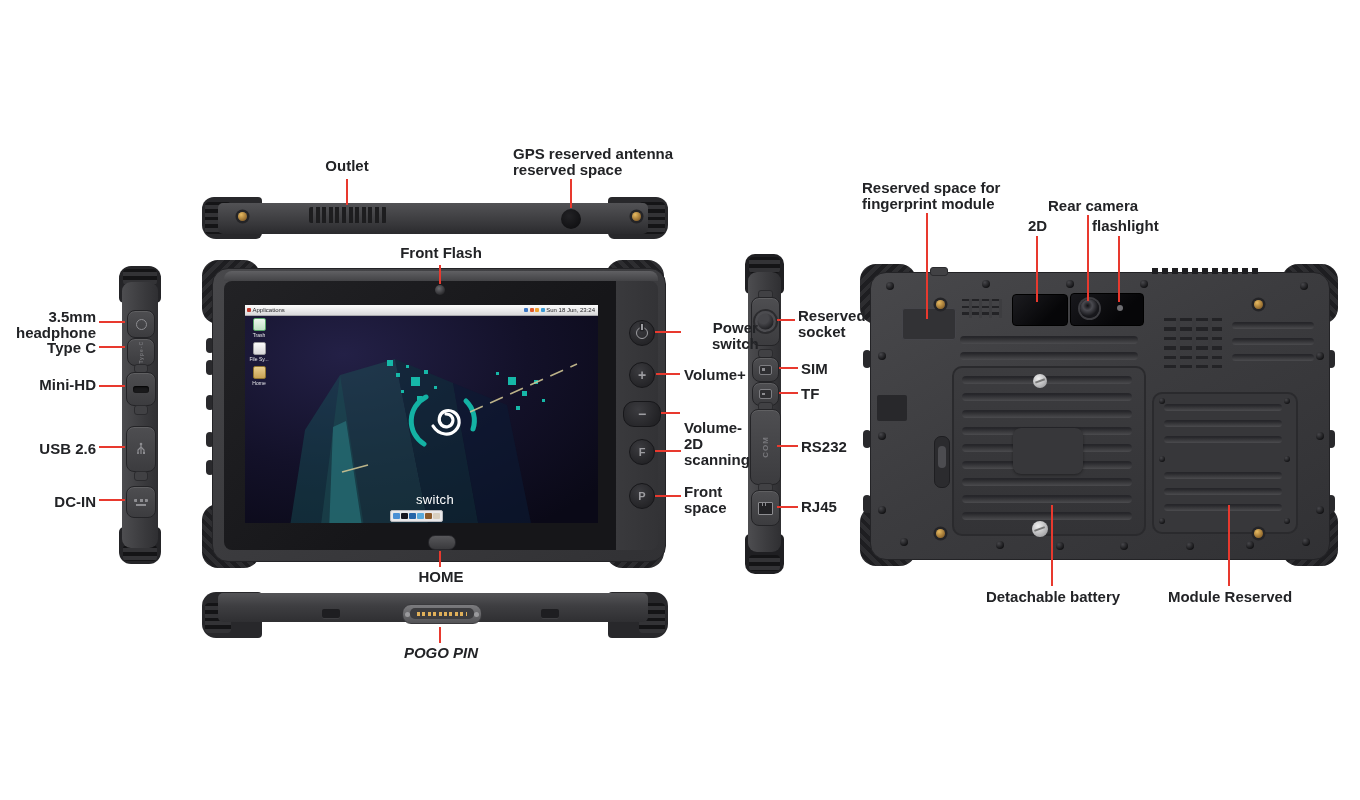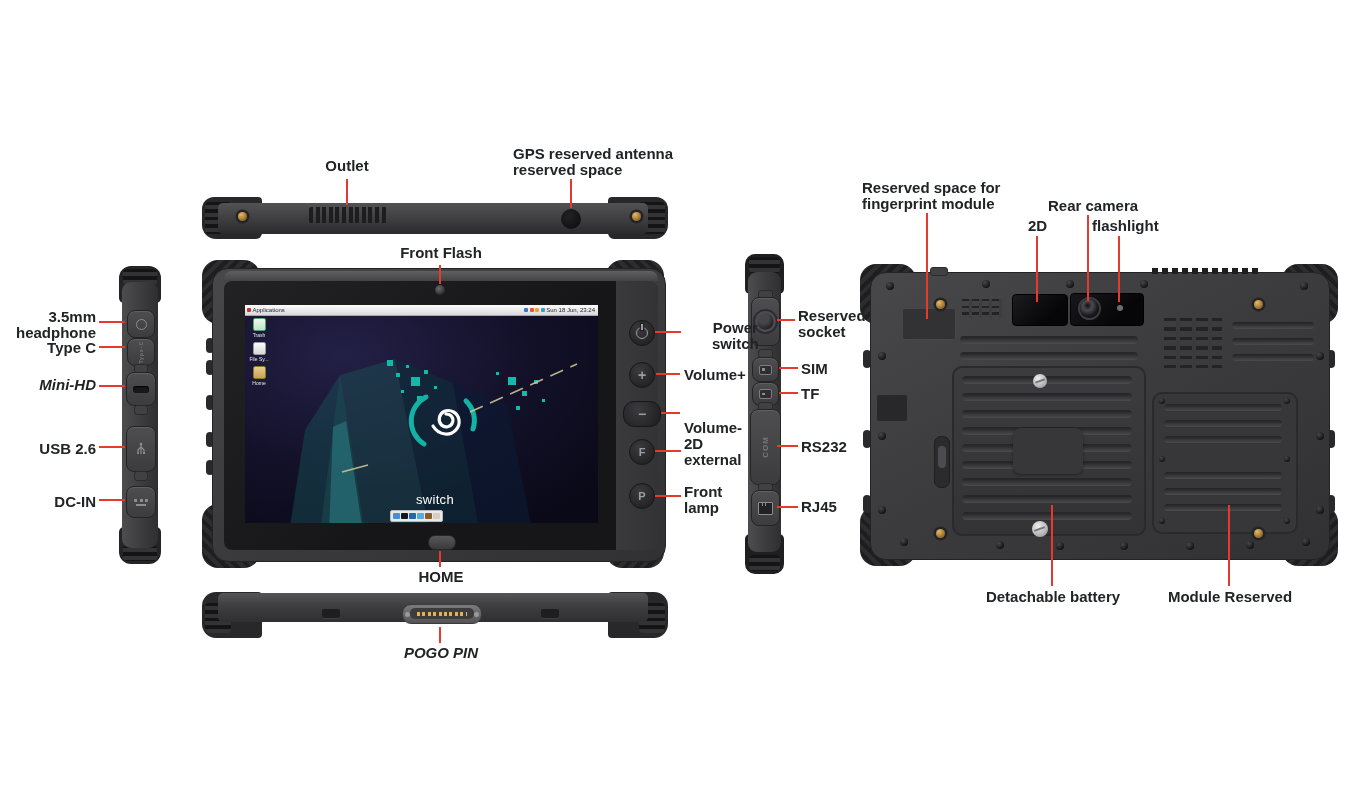--- a/index.html
+++ b/index.html
@@ -136,21 +136,21 @@
 
     <div class="lbl tr" style="left:10px;top:309px;width:86px;">
       <span>3.5mm</span>
       <span>headphone</span>
     </div>
     <div class="ln" style="left:99px;top:321px;width:26px;height:2px;"></div>
     <div class="lbl tr" style="left:10px;top:340px;width:86px;">
         <span>Type C</span>
       </div>
     <div class="ln" style="left:99px;top:346px;width:26px;height:2px;"></div>
-    <div class="lbl tr" style="left:10px;top:377px;width:86px;font-style:italic;">
+    <div class="lbl tr" style="left:10px;top:377px;width:86px;">
         <span>Mini-HD</span>
       </div>
     <div class="ln" style="left:99px;top:385px;width:26px;height:2px;"></div>
     <div class="lbl tr" style="left:10px;top:441px;width:86px;">
         <span>USB 2.6</span>
       </div>
     <div class="ln" style="left:99px;top:446px;width:26px;height:2px;"></div>
     <div class="lbl tr" style="left:10px;top:494px;width:86px;">
         <span>DC-IN</span>
       </div>
@@ -278,26 +278,26 @@
     <div class="lbl" style="left:684px;top:367px;">
         <span>Volume+</span>
       </div>
     <div class="ln" style="left:656px;top:373px;width:24px;height:2px;"></div>
     <div class="lbl" style="left:684px;top:420px;">
         <span>Volume-</span>
       </div>
     <div class="ln" style="left:661px;top:412px;width:19px;height:2px;"></div>
     <div class="lbl" style="left:684px;top:436px;">
       <span>2D</span>
-        <span>external</span>
+        <span>scanning</span>
     </div>
     <div class="ln" style="left:655px;top:450px;width:26px;height:2px;"></div>
     <div class="lbl" style="left:684px;top:484px;">
       <span>Front</span>
-        <span>lamp</span>
+        <span>space</span>
     </div>
     <div class="ln" style="left:655px;top:495px;width:26px;height:2px;"></div>
   </div>
 
   <div>
     <div class="cap" style="left:202px;top:592px;width:60px;height:46px;border-radius:14px 4px 4px 14px;background:#28282b;">
       <div class="ribs" style="left:3px;bottom:5px;width:26px;height:30px;"></div>
     </div>
     <div class="cap" style="left:608px;top:592px;width:60px;height:46px;border-radius:4px 14px 14px 4px;background:#28282b;">
       <div class="ribs" style="right:3px;bottom:5px;width:26px;height:30px;"></div>

